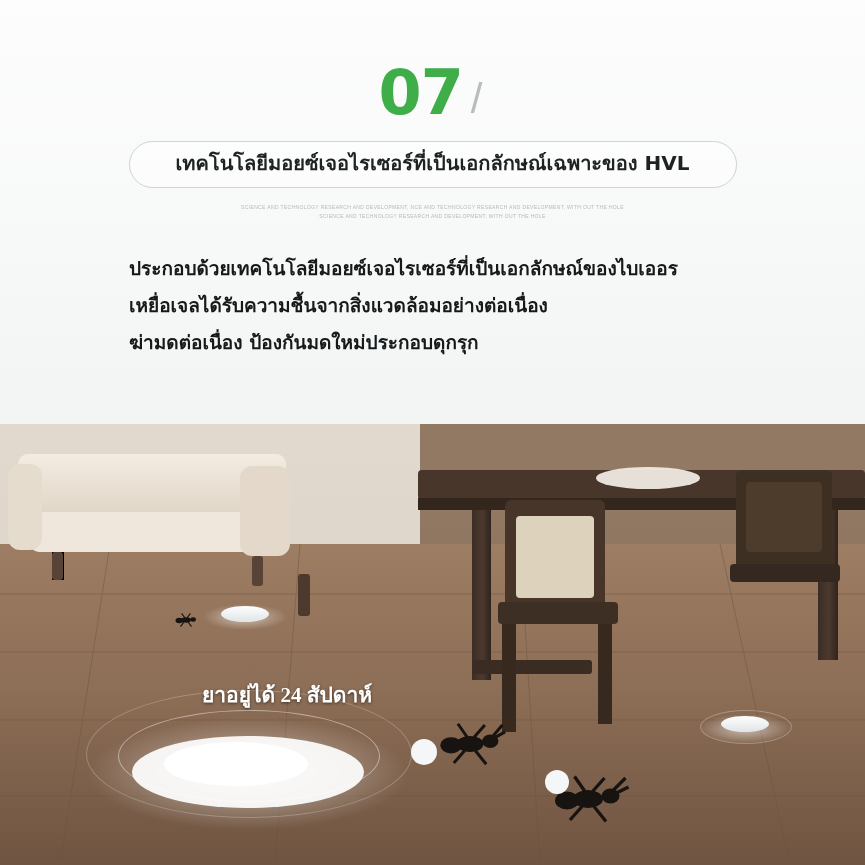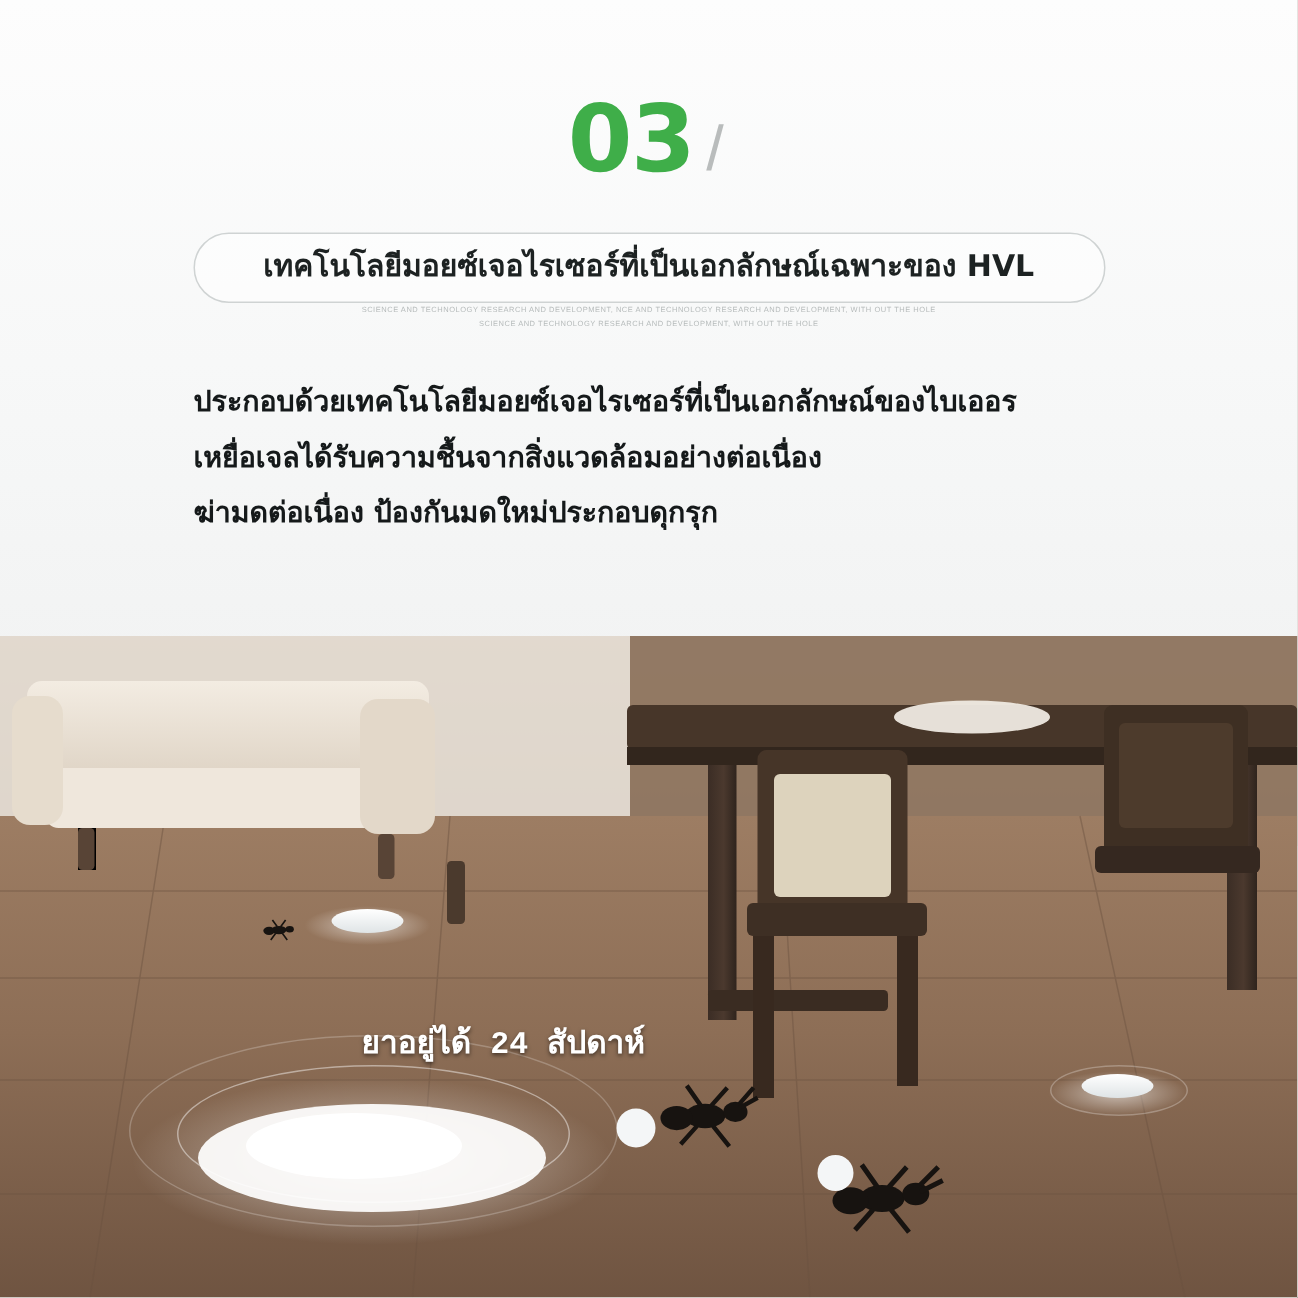--- a/index.html
+++ b/index.html
@@ -62,21 +62,20 @@
     position: absolute;
     left: 50%;
     top: 141px;
     transform: translateX(-50%);
     min-width: 608px;
     padding: 9px 30px 11px 30px;
     border: 1px solid #cfd3d3;
     border-radius: 26px;
     background: rgba(255,255,255,0.55);
     text-align: center;
-    margin-top: 14px;
   }
   .subtitle-text {
     font-family: "DejaVu Sans", sans-serif;
     font-size: 20px;
     font-weight: 700;
     color: #1d2222;
     white-space: nowrap;
     line-height: 1.25;
   }
 
@@ -120,48 +119,47 @@
     width: 865px; height: 441px;
     overflow: hidden;
     background: #6b5142;
   }
   .photo-svg { display: block; width: 865px; height: 441px; }
 
   .floor-caption {
     position: absolute;
     left: 202px;
     top: 678px;
-    font-family: Liberation Mono, monospace;
+    font-family: Liberation Serif, serif;
     font-size: 21px;
     font-weight: 700;
     color: #ffffff;
     text-shadow: 0 1px 3px rgba(0,0,0,0.55);
     white-space: nowrap;
     z-index: 6;
-    margin-left: 39px;
   }
 
   
   .ripple {
     position: absolute;
     border: 1px solid rgba(255,255,255,0.45);
     border-radius: 50%;
     z-index: 4;
     pointer-events: none;
   }
 </style>
 </head>
 <body>
 
 <div id="page">
 
   <div class="top-section">
 
     <div class="headline-row">
-      <span class="num-03">03</span>
+      <span class="num-03">07</span>
       <span class="slash">/</span>
     </div>
 
     <div class="subtitle-box">
       <div class="subtitle-text">เทคโนโลยีมอยซ์เจอไรเซอร์ที่เป็นเอกลักษณ์เฉพาะของ HVL</div>
     </div>
 
     <div class="micro-caption">
       <span>SCIENCE AND TECHNOLOGY RESEARCH AND DEVELOPMENT, NCE AND TECHNOLOGY RESEARCH AND DEVELOPMENT, WITH OUT THE HOLE</span>
       <span>SCIENCE AND TECHNOLOGY RESEARCH AND DEVELOPMENT, WITH OUT THE HOLE</span>

